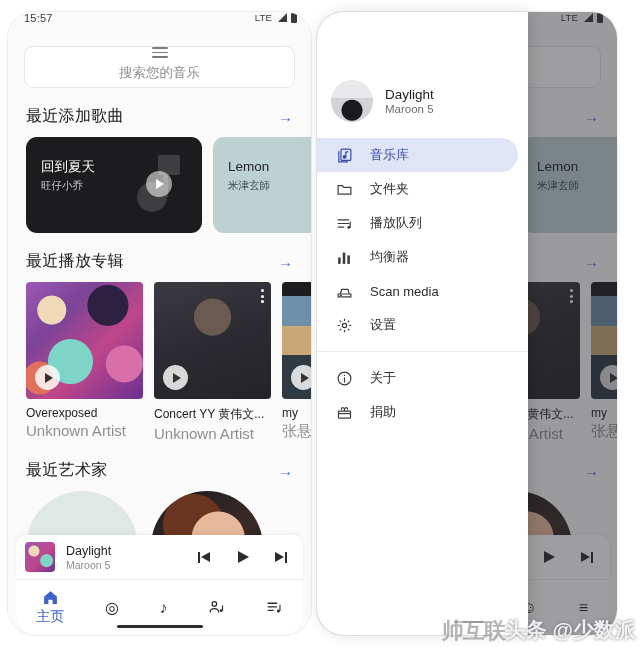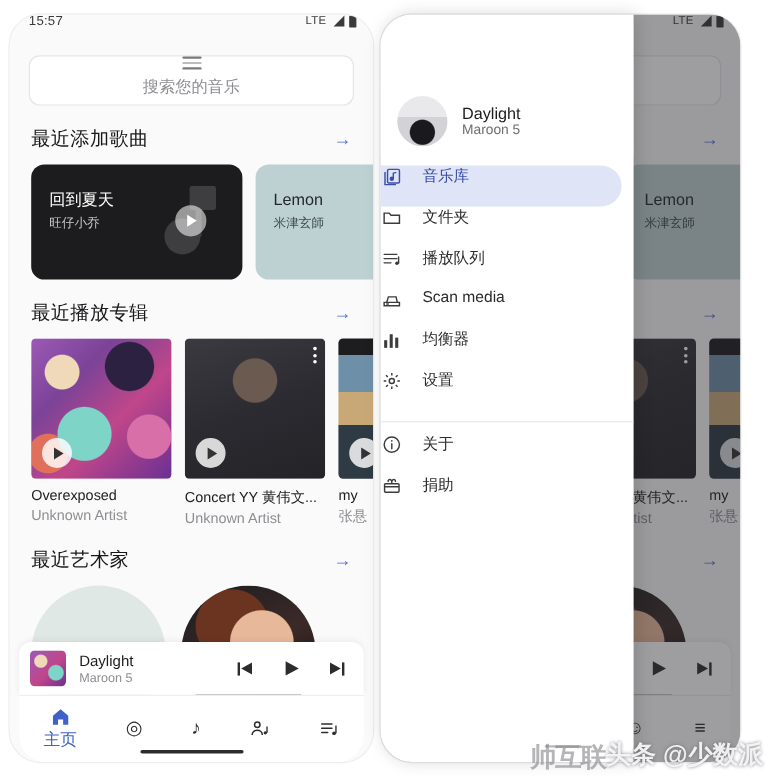--- a/index.html
+++ b/index.html
@@ -113,21 +113,21 @@
   .art .kebab {
     position: absolute; right: 7px; top: 7px; display: flex;
     flex-direction: column; gap: 2.5px; align-items: center;
   }
   .art .kebab i { width: 3px; height: 3px; border-radius: 50%; background: #fff; display: block; }
   .al-title {
     font-size: 12px; color: #1c1c1e; margin-top: 7px;
     white-space: nowrap; overflow: hidden; text-overflow: ellipsis;
   }
   .al-artist {
-    font-size: 12px; color: #8e8e93; margin-top: 2px;
+    font-size: 15px; color: #8e8e93; margin-top: 2px;
     white-space: nowrap; overflow: hidden; text-overflow: ellipsis;
   }
 
   
   .art-maroon {
     background:
       radial-gradient(circle at 22% 24%, #f0d9b8 14px, transparent 15px),
       radial-gradient(circle at 70% 20%, #2c2140 20px, transparent 21px),
       radial-gradient(circle at 38% 68%, #7fd4c8 22px, transparent 23px),
       radial-gradient(circle at 84% 70%, #d86fa8 18px, transparent 19px),
@@ -230,22 +230,22 @@
       radial-gradient(circle at 50% 72%, #1a1a1e 10px, transparent 11px),
       linear-gradient(180deg, #e9e9ec 0 42%, #d2d2d7 42% 100%);
     box-shadow: 0 0 0 2px rgba(255,255,255,.6);
   }
   .dr-np-meta { margin-left: 12px; }
   .dr-np-title { font-size: 13.5px; color: #1c1c1e; font-weight: 500; }
   .dr-np-artist { font-size: 11.5px; color: #6e6e73; margin-top: 1px; }
 
   .dr-list { padding: 8px 0 0; }
   .dr-item {
-    height: 34px; display: flex; gap: 17px;
-    margin: 0 10px 0 0; 
+    height: 34px; display: flex; align-items: center; gap: 17px;
+    margin: 0 10px 0 0; padding-left: 18px;
     border-radius: 0 18px 18px 0; cursor: pointer;
   }
   .dr-item + .dr-item { margin-top: 0; }
   .dr-item.selected { background: #dfe4f7; }
   .dr-label { font-size: 13px; color: #2c2c2e; }
   .dr-item.selected .dr-label { color: #3a4fa8; }
   .dr-icon { width: 18px; height: 18px; flex: 0 0 auto; display: flex; align-items: center; justify-content: center; }
   .dr-icon svg { width: 17px; height: 17px; }
   .dr-item.selected .dr-icon svg { stroke: #3a4fa8; }
   .dr-divider { height: 1px; background: #e9e9ec; margin: 9px 0 9px 0; }
@@ -566,38 +566,38 @@
             <path d="M3 7h15M3 12h15M3 17h8"></path>
             <circle cx="18" cy="17.5" r="2" fill="#3c3c3e" stroke="none"></circle>
             <path d="M20 17.5V10"></path>
           </svg>
         </span>
         <span class="dr-label">播放队列</span>
       </div>
 
       <div class="dr-item">
         <span class="dr-icon">
+          <svg viewBox="0 0 24 24" fill="#3c3c3e">
+            <rect x="3" y="12" width="3.6" height="9"></rect>
+            <rect x="9.5" y="5" width="3.6" height="16"></rect>
+            <rect x="16" y="9" width="3.6" height="12"></rect>
+          </svg>
+        </span>
+        <span class="dr-label">均衡器</span>
+      </div>
+
+      <div class="dr-item">
+        <span class="dr-icon">
           <svg viewBox="0 0 24 24" fill="none" stroke="#3c3c3e" stroke-width="1.7">
             <path d="M3 15.5h18v4H3z"></path>
             <path d="M6 15.5 8 9h9l1.5 6.5"></path>
             <path d="M5.5 17.5h3"></path>
           </svg>
         </span>
         <span class="dr-label">Scan media</span>
-      </div>
-
-      <div class="dr-item">
-        <span class="dr-icon">
-          <svg viewBox="0 0 24 24" fill="#3c3c3e">
-            <rect x="3" y="12" width="3.6" height="9"></rect>
-            <rect x="9.5" y="5" width="3.6" height="16"></rect>
-            <rect x="16" y="9" width="3.6" height="12"></rect>
-          </svg>
-        </span>
-        <span class="dr-label">均衡器</span>
       </div>
 
       <div class="dr-item">
         <span class="dr-icon">
           <svg viewBox="0 0 24 24" fill="none" stroke="#3c3c3e" stroke-width="1.7">
             <circle cx="12" cy="12" r="3"></circle>
             <path d="M12 2.5v3M12 18.5v3M2.5 12h3M18.5 12h3M5.2 5.2l2.1 2.1M16.7 16.7l2.1 2.1M18.8 5.2l-2.1 2.1M7.3 16.7l-2.1 2.1"></path>
           </svg>
         </span>
         <span class="dr-label">设置</span>

